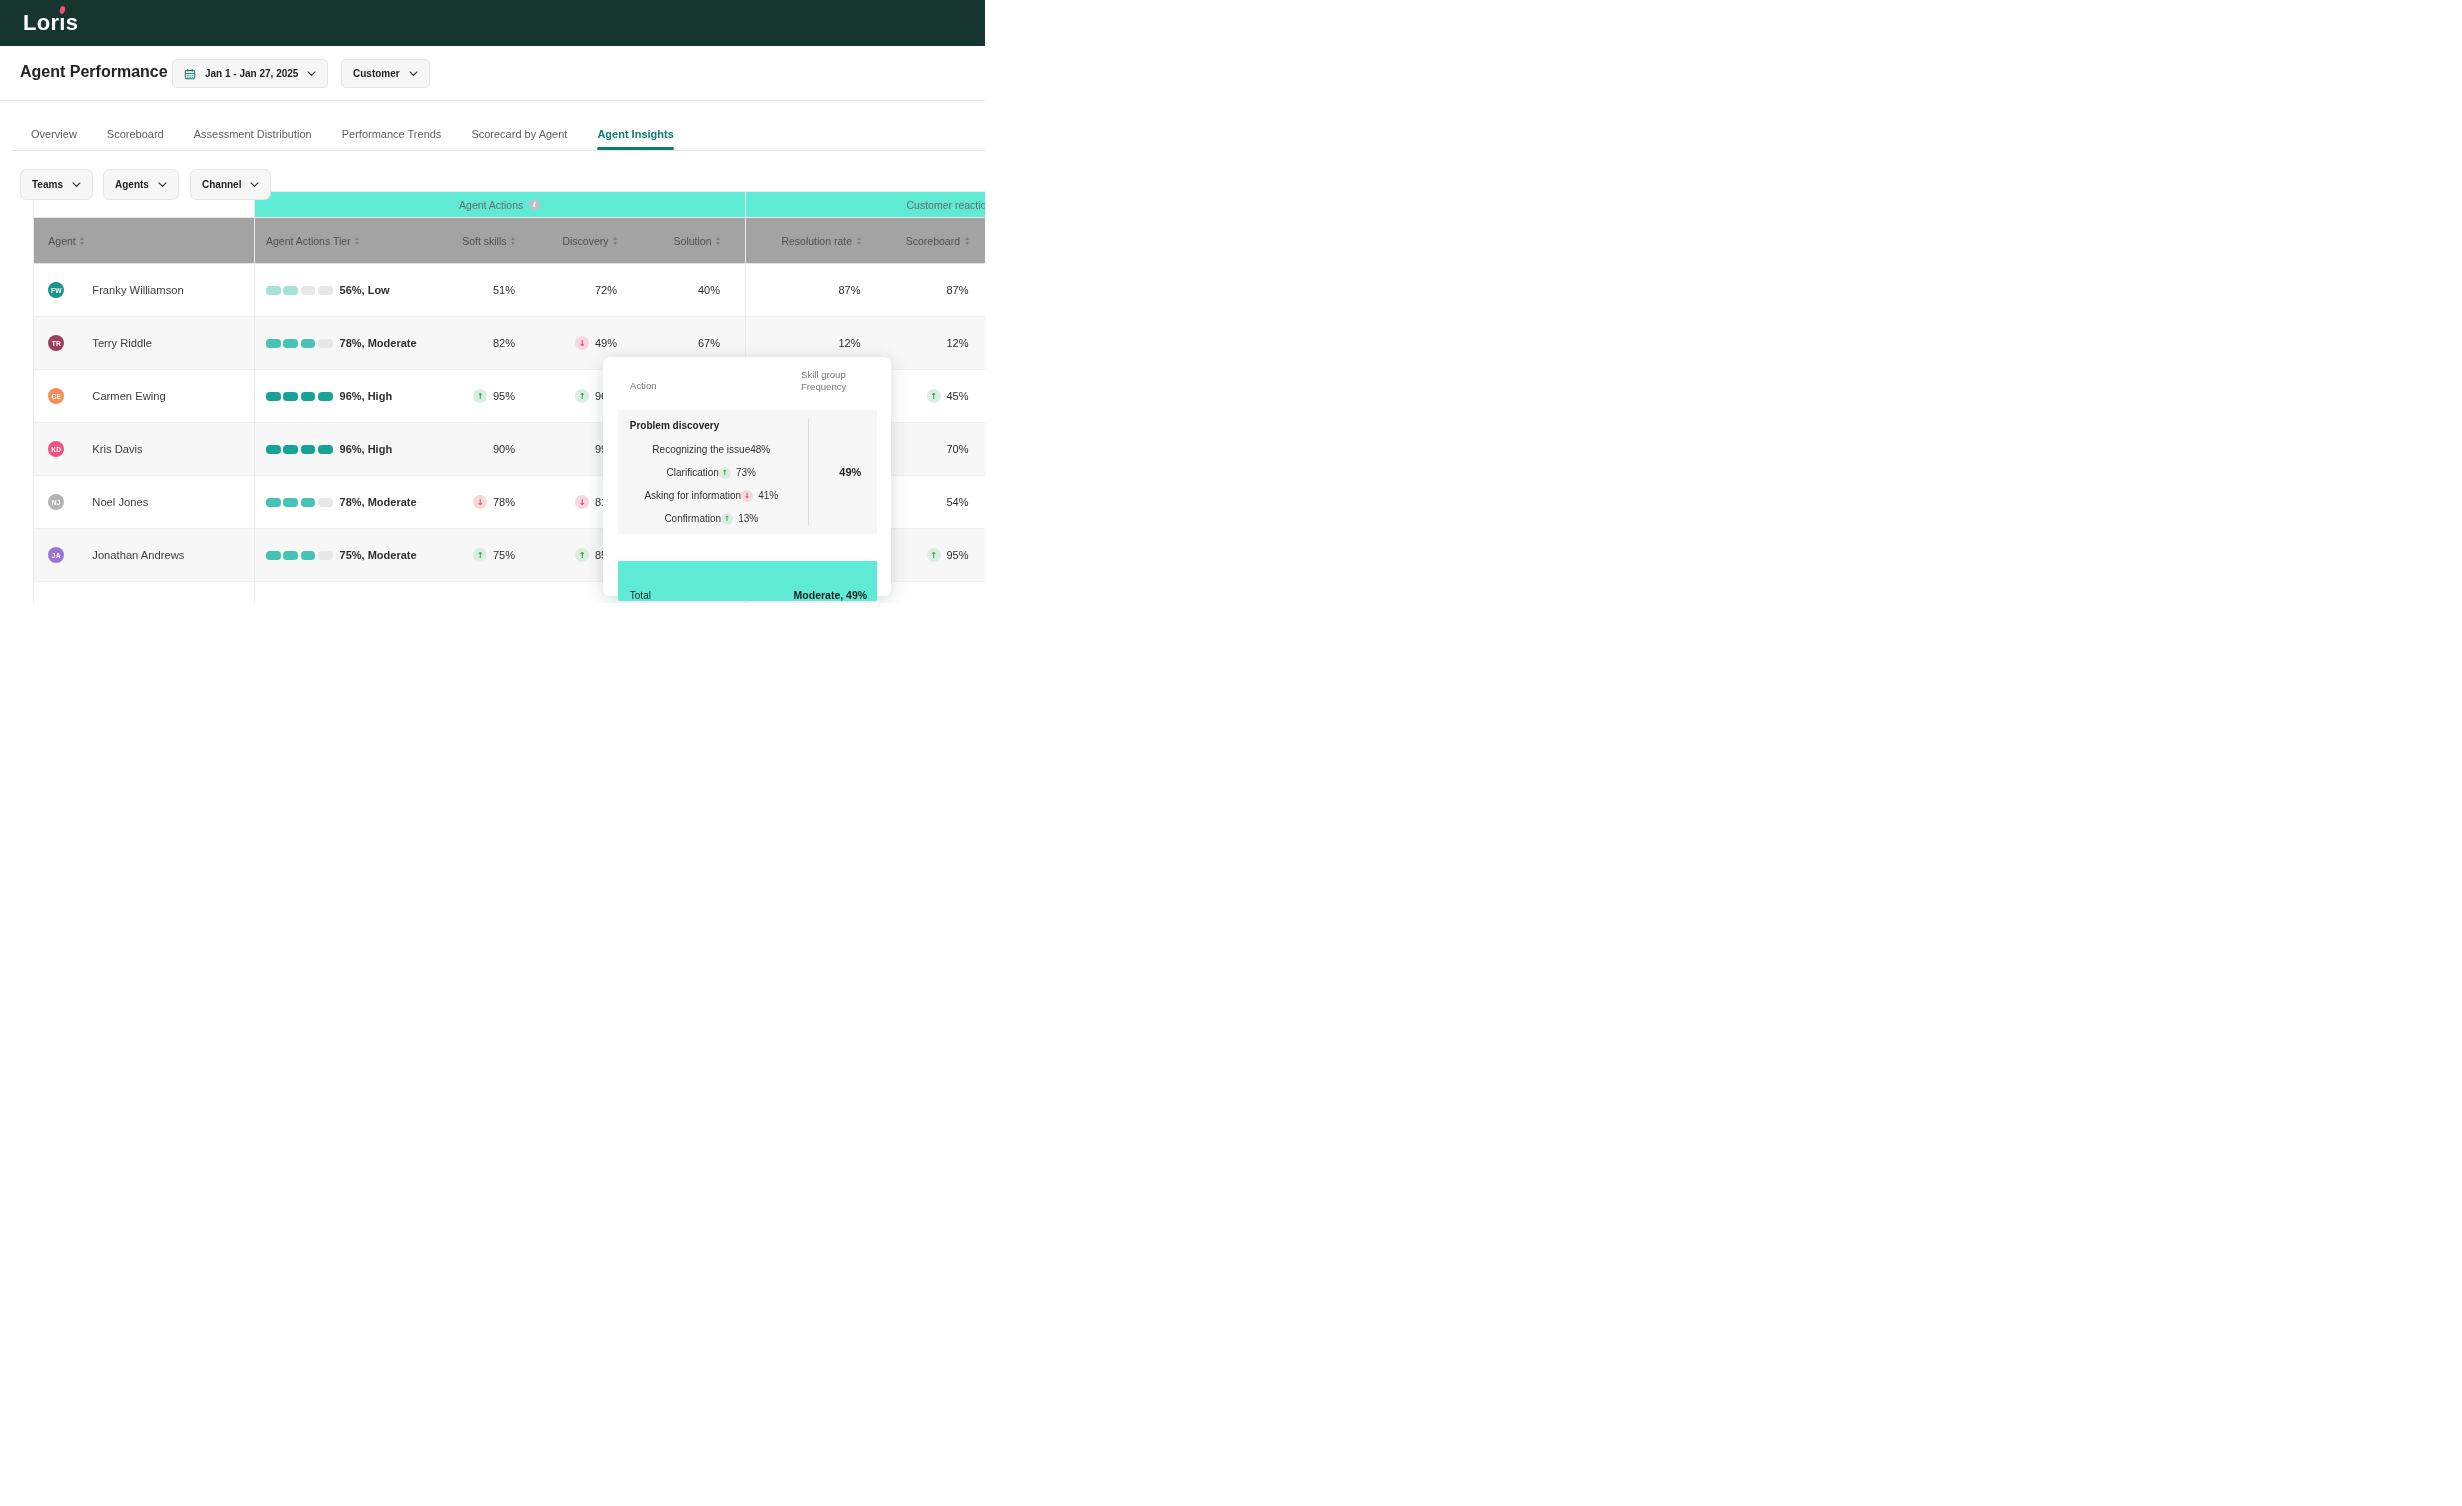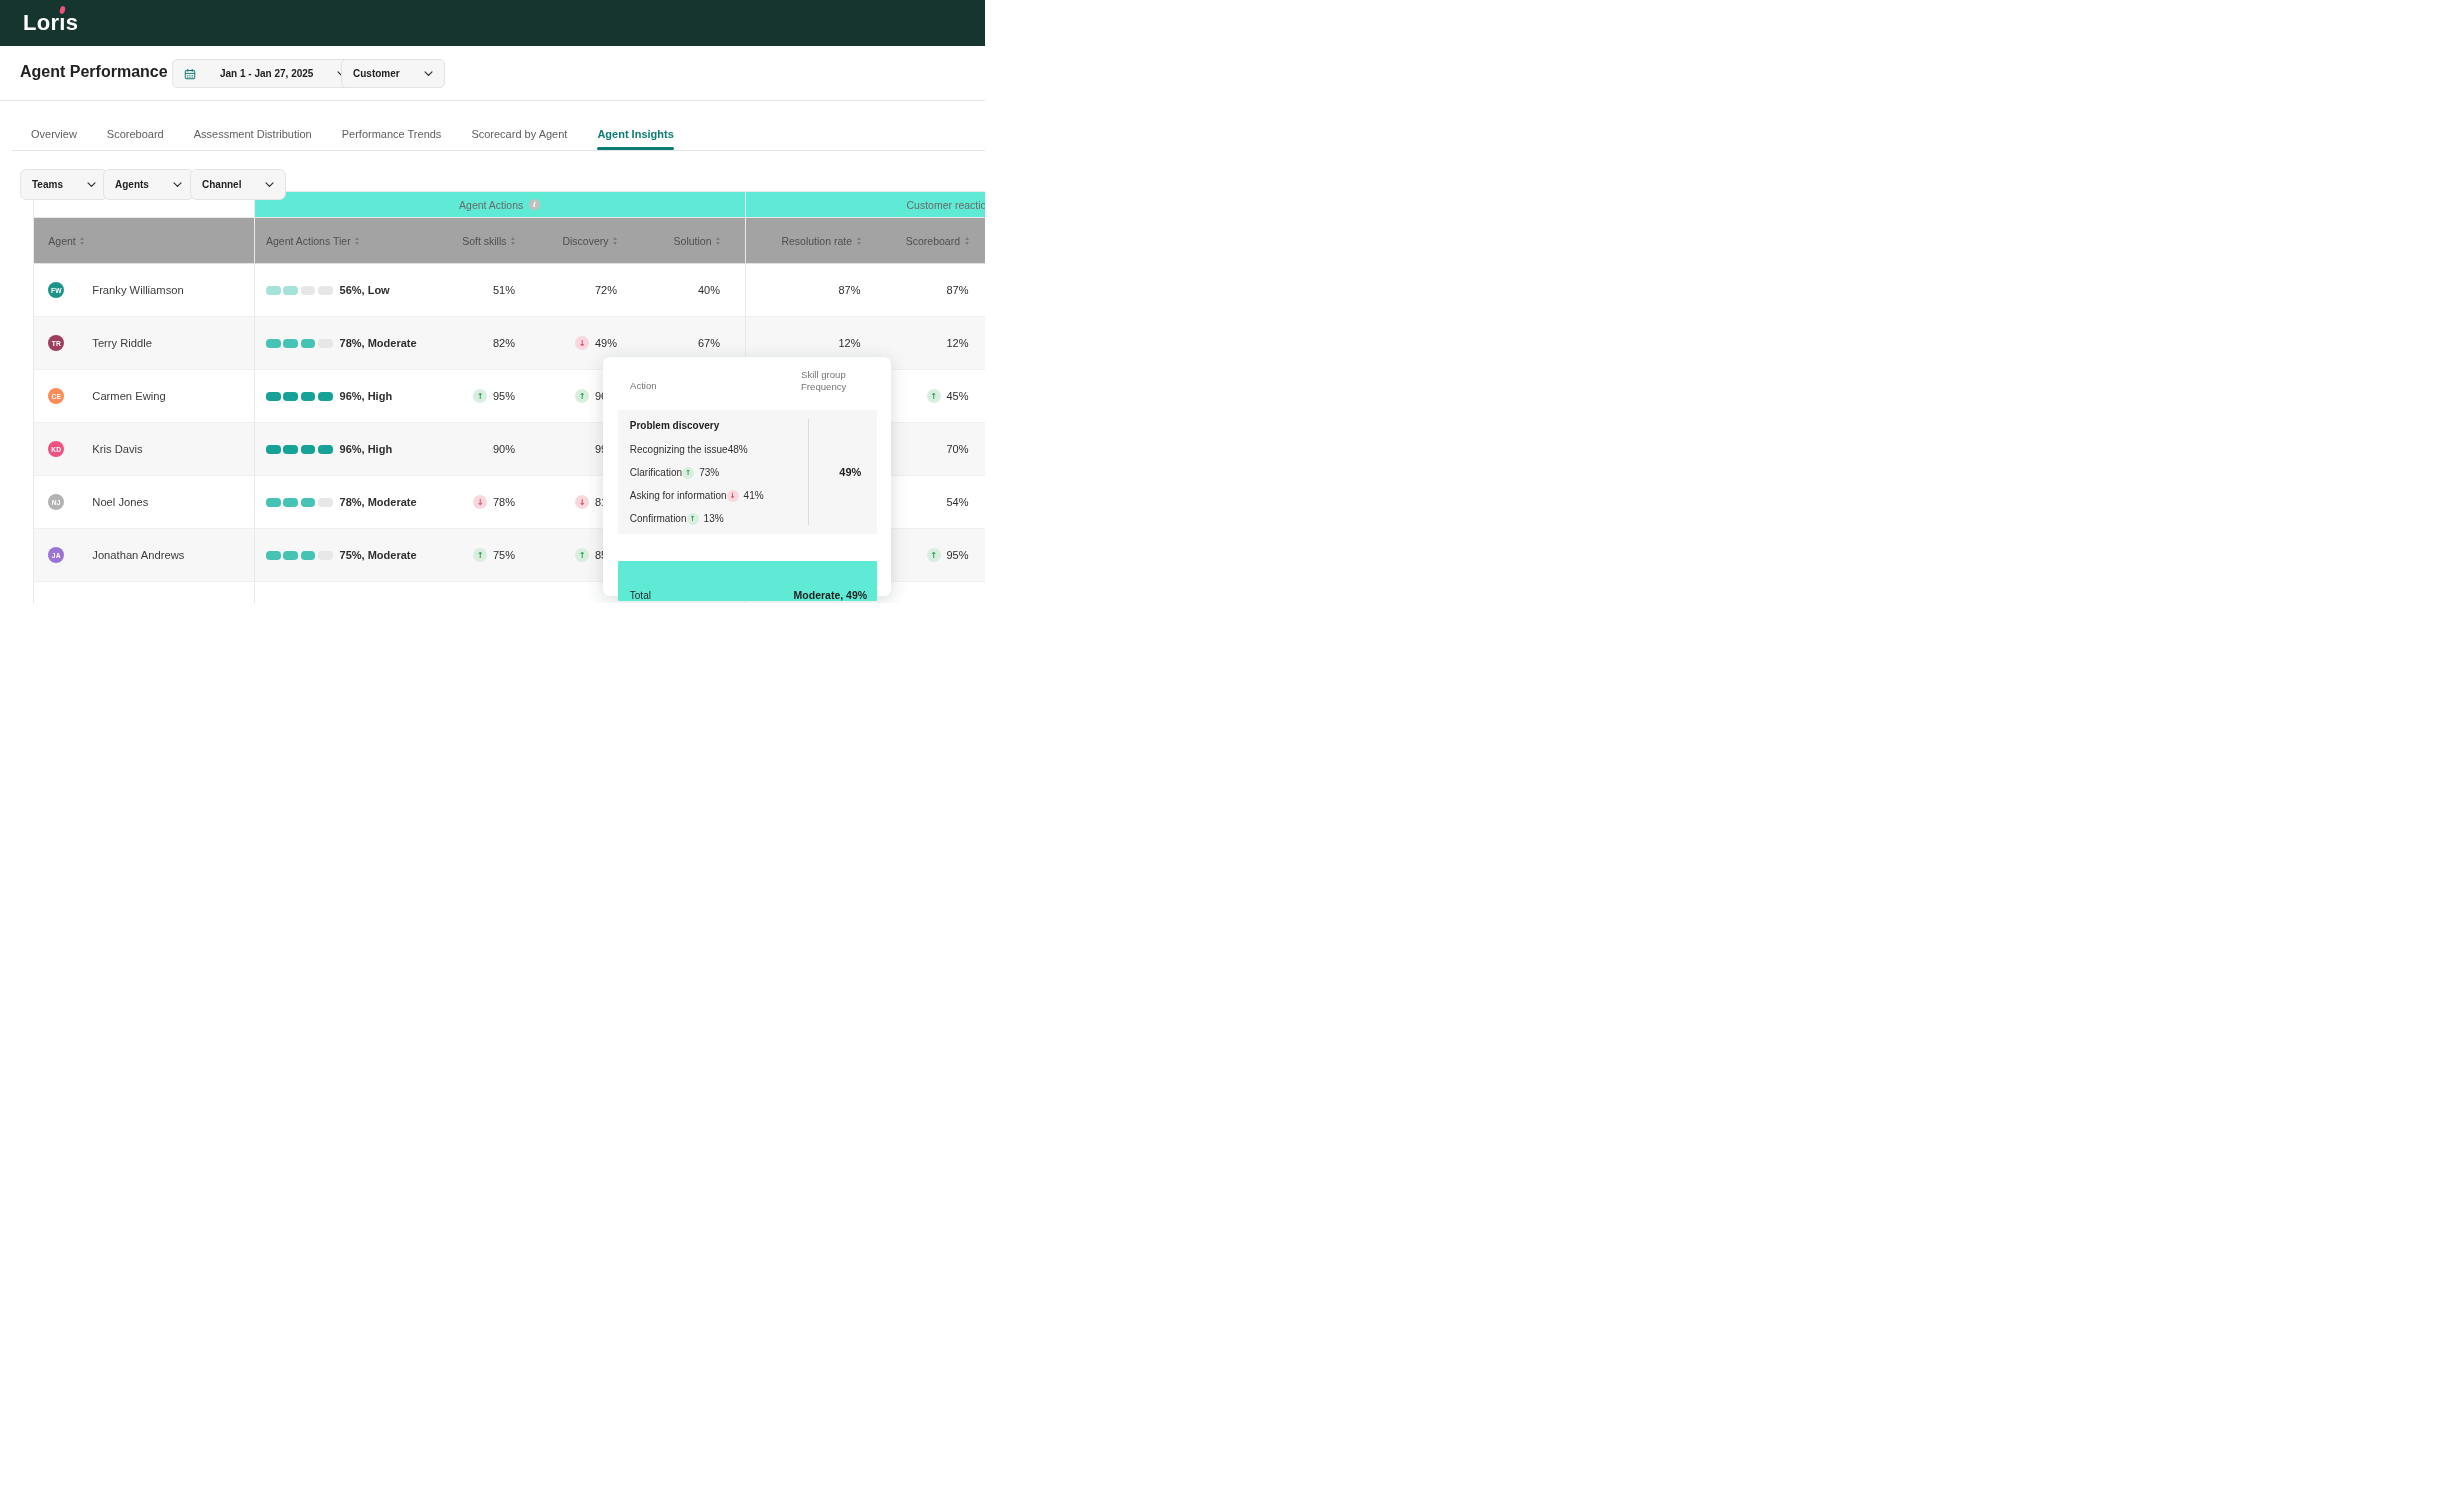--- a/index.html
+++ b/index.html
@@ -17,21 +17,21 @@
           display:flex;align-items:center;padding-left:23px;z-index:10}
   .logo{color:#fff;font-size:22px;font-weight:700;letter-spacing:0.3px;line-height:1}
   .iwrap{position:relative;display:inline-block}
   .tittle{position:absolute;top:-5.7px;left:0.6px;width:5.1px;height:7.7px;background:var(--logo-dot);
           border-radius:50%;transform:rotate(16deg)}
 
   
   .pageheader{position:absolute;top:46px;left:0;right:0;height:55px;background:#fff;
               border-bottom:0.6px solid #E6E6E6;z-index:9}
   .title{position:absolute;left:20px;top:16.6px;font-size:16px;font-weight:700;color:#222}
-  .chipbase{display:inline-flex;align-items:center;gap:24px;background:#F6F6F6;
+  .chipbase{display:inline-flex;align-items:center;gap:9px;background:#F6F6F6;
             border:0.6px solid #E3E3E3;border-radius:5.1px;padding:0 11px;font-size:10px;
             font-weight:700;color:#222;cursor:pointer;white-space:nowrap}
   .datechip{position:absolute;left:172px;top:13.4px;height:29px}
   .filterschip{position:absolute;left:341px;top:13.4px;height:29px}
 
   
   .tabbar{position:absolute;top:101px;left:12px;right:0;height:50px;background:#fff;
           border-bottom:0.6px solid #E3E3E3;display:flex;align-items:flex-end;gap:30px;
           padding-left:19px;z-index:8}
   .tab{font-size:11px;color:#5E5E5E;padding-bottom:9.6px;position:relative;cursor:pointer;white-space:nowrap}
@@ -100,21 +100,21 @@
         display:inline-flex;align-items:center;justify-content:center;cursor:pointer}
 
   
   .popover{position:absolute;left:603px;top:357px;width:288px;height:239px;background:#fff;
            border-radius:6.4px;box-shadow:0 3.8px 18px rgba(15,40,35,.16),0 0 0.6px rgba(0,0,0,.08);z-index:50}
   .pv-action{position:absolute;left:27px;top:23px;font-size:9.6px;color:#757575}
   .pv-freqhead{position:absolute;left:198px;top:11.5px;width:71px;font-size:9.6px;color:#757575;line-height:1.35}
   .pv-main{position:absolute;left:15.3px;top:53px;width:259px;height:124px;background:#F6F6F6;border-radius:1.3px}
   .pv-title{position:absolute;left:11.5px;top:9.6px;font-size:10px;font-weight:700;color:#1E1E1E}
   .pv-items{position:absolute;left:11.5px;top:28px;width:163px}
-  .pv-item{height:23px;display:flex;align-items:center;justify-content:flex-start;
+  .pv-item{height:23px;display:flex;align-items:center;justify-content:center;
            font-size:10px;color:#303030}
   .pv-item .right{display:flex;align-items:center;gap:5.1px}
   .pv-item .chip{width:12px;height:12px;font-size:7.3px}
   .pv-divider{position:absolute;left:190px;top:9px;bottom:9px;width:0.6px;background:#DBDBDB}
   .pv-freq{position:absolute;left:202px;top:0;bottom:0;width:60px;display:flex;align-items:center;
            justify-content:center;font-size:11px;font-weight:700;color:#1E1E1E}
   .pv-total{position:absolute;left:15.3px;top:204px;width:259px;height:40px;background:#5eead4;
             border-radius:1.3px;display:flex;align-items:flex-end;justify-content:space-between;
             padding:0 10.2px 0 11.5px;font-size:10px;color:#2A2A2A}
   .pv-totalval{font-size:10.5px;font-weight:700;color:#1E1E1E}

